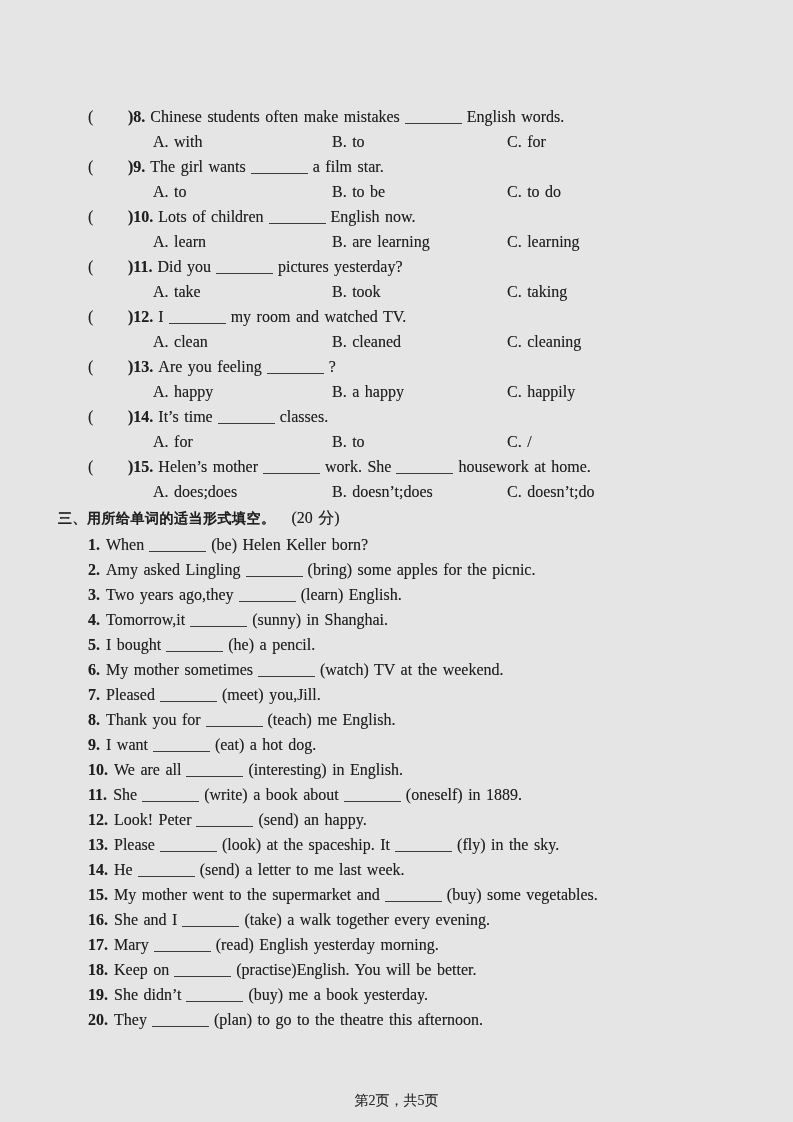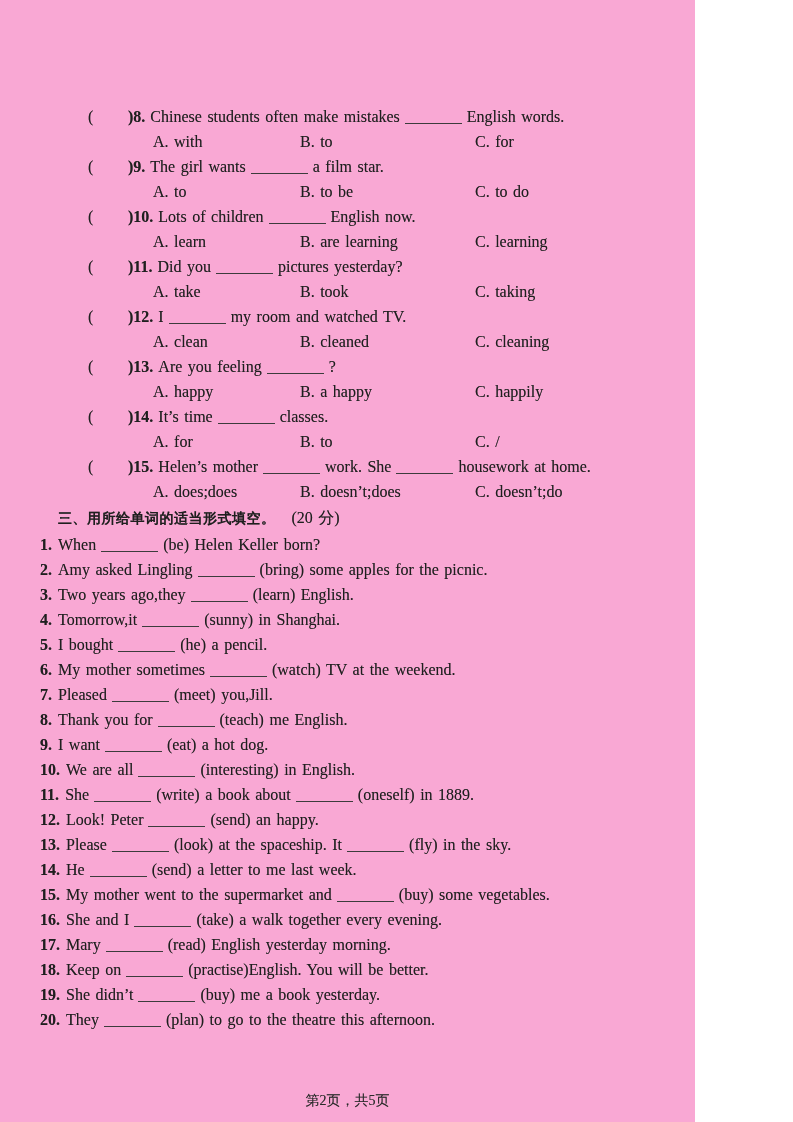--- a/index.html
+++ b/index.html
@@ -1,45 +1,45 @@
 <!DOCTYPE html>
 <html><head>
 <meta charset="utf-8">
 <style>
   html, body { margin: 0; padding: 0; background: #ffffff; }
   .page {
     position: relative;
-    width: 695px;
+    width: 793px;
     height: 1122px;
-    background: #f9a8d4;
+    background: #e5e5e5;
     font-family: "Liberation Serif", "DejaVu Serif", serif;
     font-size: 16px;
     color: #1f1f1f;
     overflow: hidden;
     text-shadow: 0 0 0.6px rgba(60,60,60,0.55);
     word-spacing: 1.5px;
   }
   .content { position: absolute; top: 104px; left: 0; right: 0; }
   .line { height: 25px; line-height: 25px; white-space: nowrap; }
   .q-line { padding-left: 88px; }
   .paren { display: inline-block; width: 40px; }
   .qnum { font-weight: bold; margin-right: 5px; }
   .opt-line { padding-left: 153px; }
   .opt { display: inline-block; font-family: Liberation Serif, serif; }
   .opt-a { width: 147px; }
-  .opt-b { width: 175px; }
+  .opt-b { width: 175px; margin-left: 32px; }
   .sec-header { height: 28px; line-height: 28px; padding-left: 58px; }
   .sec-title {
     font-weight: bold;
     font-family: Liberation Serif, serif;
     font-size: 14px;
     letter-spacing: 0.5px;
   }
   .sec-score { font-size: 16px; margin-left: 16px; }
-  .fill-line { padding-left: 40px; }
+  .fill-line { padding-left: 88px; }
   .fnum { font-weight: bold; margin-right: 6px; }
   .blank {
     display: inline-block;
     width: 57px;
     height: 13px;
     border-bottom: 1.4px solid #3c3c3c;
     margin: 0 5px;
     vertical-align: -2px;
   }
   .footer {

